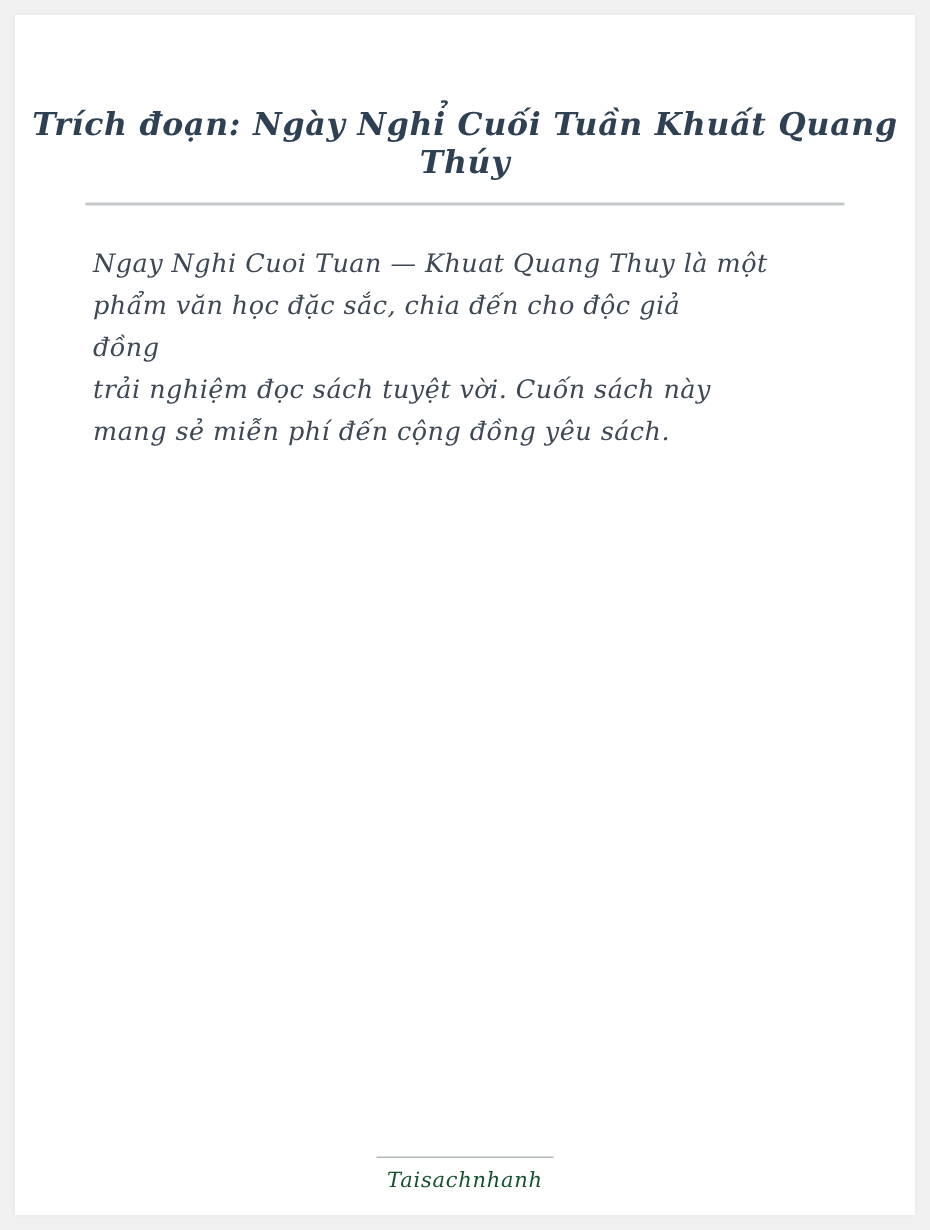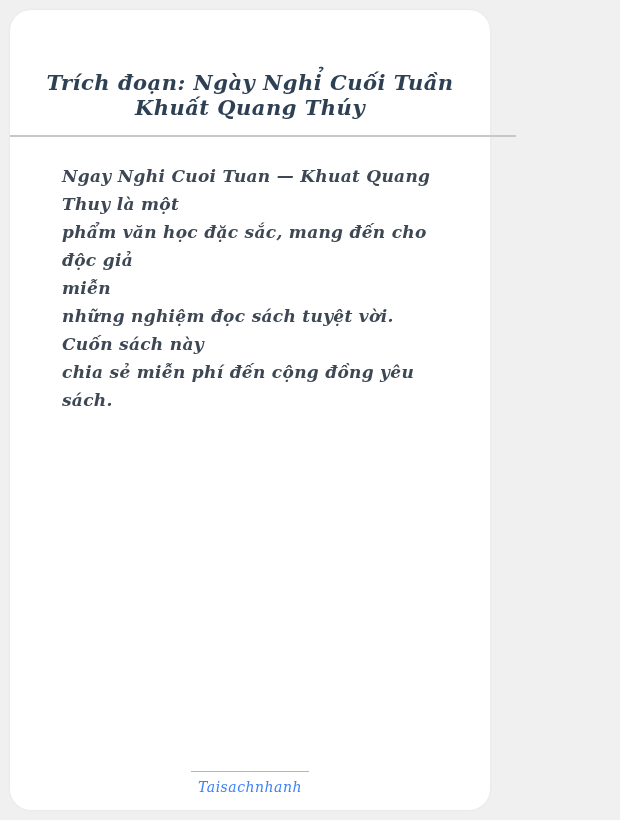--- a/index.html
+++ b/index.html
@@ -5,24 +5,23 @@
   * { margin: 0; padding: 0; box-sizing: border-box; }
   html, body {
     width: 620px; height: 820px;
     font-family: "DejaVu Serif", serif;
   }
   body { background: #f0f0f0; position: relative; overflow: hidden; }
 
   .page {
     position: absolute;
     left: 10px; top: 10px;
-    width: 480px; height: 800px;
+    width: 600px; height: 800px;
     background: #ffffff;
     box-shadow: 0 0 3px rgba(0,0,0,0.06);
-    border-radius: 21px;
   }
 
   .page-title {
     margin-top: 60px;
     text-align: center;
     font-size: 21px;
     font-weight: bold;
     font-style: italic;
     letter-spacing: 0.5px;
     color: #2e4053;
@@ -33,21 +32,21 @@
     height: 2px;
     margin: 15px auto 0;
     background: #c4c8cb;
     border: none;
   }
 
   .excerpt {
     margin: 25px 50px 0 52px;
     font-size: 17px;
     font-style: italic;
-    font-weight: 700;
+    font-weight: 400;
     color: #3d4854;
     line-height: 28px;
     letter-spacing: 0.3px;
   }
 
   .footer {
     position: absolute;
     left: 0; right: 0;
     bottom: 15px;
     text-align: center;
@@ -55,39 +54,39 @@
   .footer-divider {
     width: 118px;
     height: 1px;
     margin: 0 auto 7px;
     background: #b2b8ba;
     border: none;
   }
   .footer-brand {
     font-size: 14px;
     font-style: italic;
-    color: #3b82f6;
+    color: #14532d;
     letter-spacing: 0.5px;
   }
 </style>
 </head>
 <body>
 
 <div class="page">
 
   <h1 class="page-title">Trích đoạn: Ngày Nghỉ Cuối Tuần Khuất Quang Thúy</h1>
 
   <div class="title-divider"></div>
 
   <div class="excerpt">
     <div>Ngay Nghi Cuoi Tuan — Khuat Quang Thuy là một</div>
-    <div>phẩm văn học đặc sắc, mang đến cho độc giả</div>
-    <div>miễn</div>
-    <div>những nghiệm đọc sách tuyệt vời. Cuốn sách này</div>
-    <div>chia sẻ miễn phí đến cộng đồng yêu sách.</div>
+    <div>phẩm văn học đặc sắc, chia đến cho độc giả</div>
+    <div>đồng</div>
+    <div>trải nghiệm đọc sách tuyệt vời. Cuốn sách này</div>
+    <div>mang sẻ miễn phí đến cộng đồng yêu sách.</div>
   </div>
 
   <div class="footer">
     <div class="footer-divider"></div>
     <div class="footer-brand">Taisachnhanh</div>
   </div>
 
 </div>
 
 </body></html>

